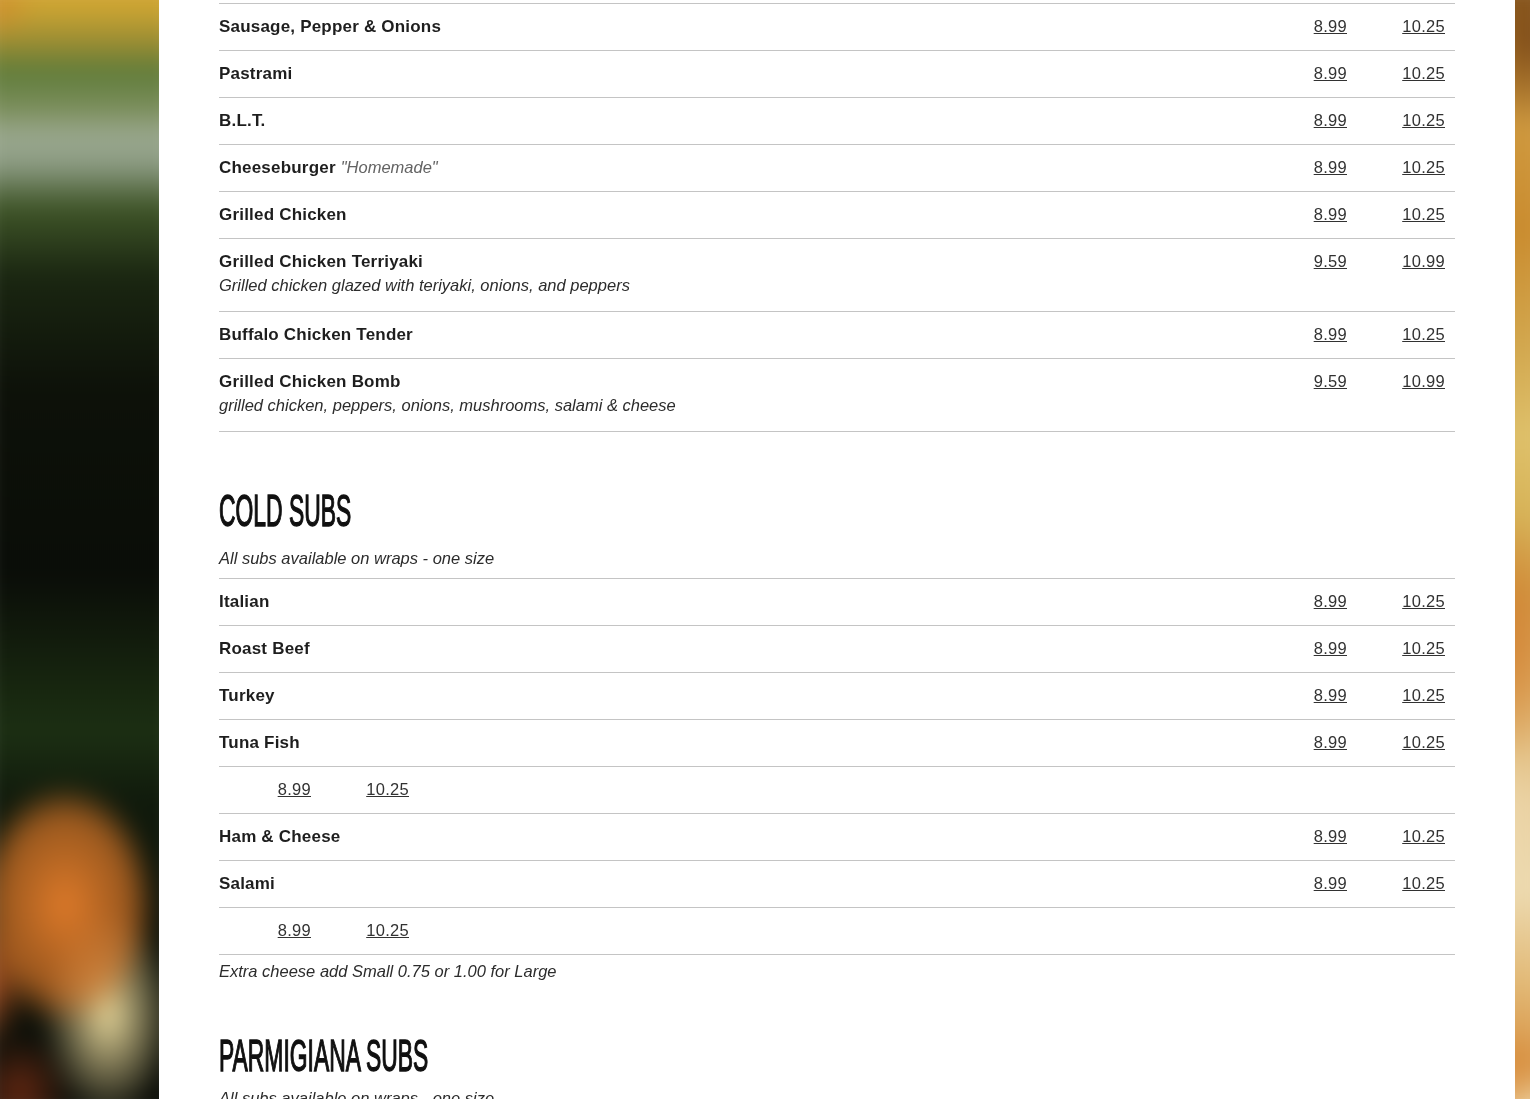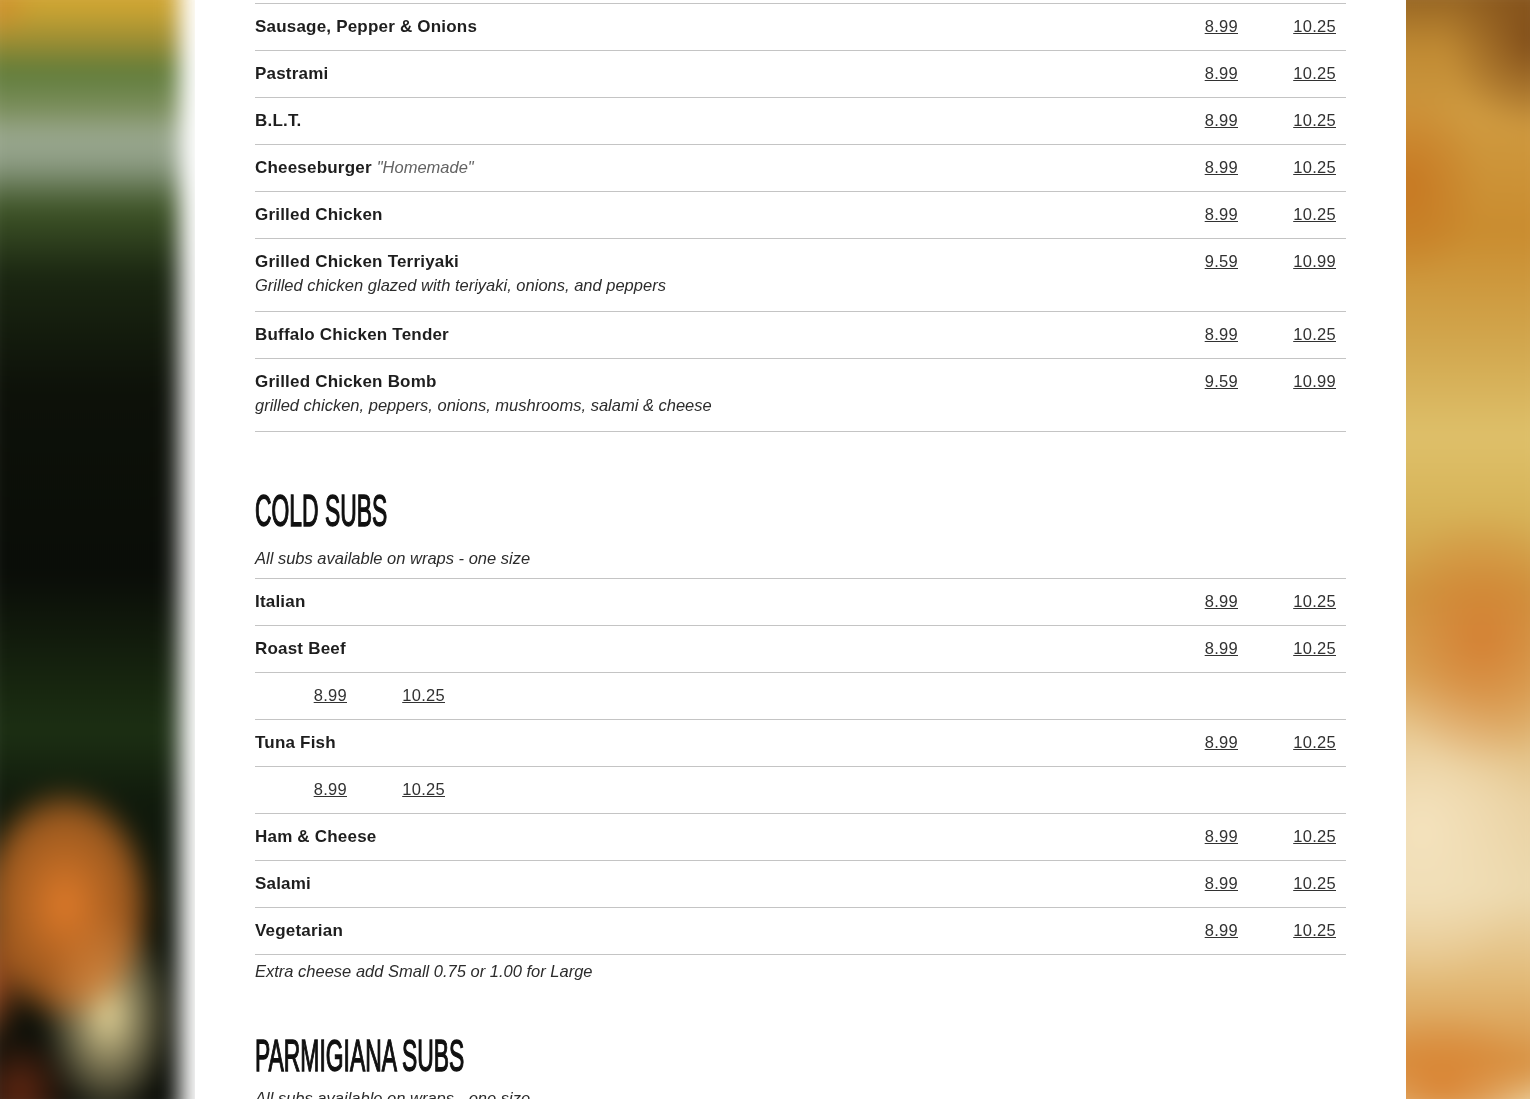--- a/index.html
+++ b/index.html
@@ -32,22 +32,22 @@
       radial-gradient(ellipse 160px 220px at 70px 850px, rgba(245,228,192,.9), transparent 72%),
       radial-gradient(ellipse 140px 100px at 90px 1105px, rgba(217,128,46,.9), transparent 75%),
       radial-gradient(ellipse 100px 70px at 185px 1150px, rgba(243,226,185,.95), transparent 70%),
       linear-gradient(180deg,
         #8a5a1e 0%, #c08a33 6%, #cf9a40 12%, #ca8c2f 22%, #d2a74e 32%,
         #dec06a 40%, #d8b55a 46%, #cf9a43 54%, #dcae63 62%, #e9d0a0 72%,
         #ecd9ae 80%, #e2b976 88%, #d89344 95%, #ecd5a2 100%);
   }
   
   .panel{
-    position:absolute;left:159px;top:0;width:1211px;height:1099px;
-    background:#ffffff;box-sizing:border-box;padding:3px 60px 0 60px;z-index:2;margin-left:36px;
+    position:absolute;left:159px;top:0;width:1356px;height:1099px;
+    background:#ffffff;box-sizing:border-box;padding:3px 60px 0 60px;z-index:2;
   }
   
   .items{border-top:1px solid #c4c4c4;}
   .sec-items{margin-top:10px;}
   .row{border-bottom:1px solid #c4c4c4;padding:12px 0 13px;}
   .row-line{display:flex;align-items:baseline;line-height:21px;}
   .name-cell{flex:1;min-width:0;}
   .item-name{font-weight:bold;font-size:17px;color:#1e1e1e;letter-spacing:.2px;}
   .inline-note{font-style:italic;font-size:16.5px;color:#636363;margin-left:5px;font-weight:normal;}
   .price{font-size:16.5px;color:#323232;letter-spacing:.3px;text-decoration:underline;}
@@ -152,20 +152,21 @@
           </div>
           <div class="row">
             <div class="row-line">
               <div class="name-cell"><span class="item-name">Roast Beef</span></div>
               <span class="price price-s">8.99</span>
               <span class="price price-l">10.25</span>
             </div>
           </div>
           <div class="row">
             <div class="row-line">
+              <div class="name-cell"><span class="item-name">Turkey</span></div>
               <span class="price price-s">8.99</span>
               <span class="price price-l">10.25</span>
             </div>
           </div>
           <div class="row">
             <div class="row-line">
               <div class="name-cell"><span class="item-name">Tuna Fish</span></div>
               <span class="price price-s">8.99</span>
               <span class="price price-l">10.25</span>
             </div>
@@ -185,21 +186,20 @@
           </div>
           <div class="row">
             <div class="row-line">
               <div class="name-cell"><span class="item-name">Salami</span></div>
               <span class="price price-s">8.99</span>
               <span class="price price-l">10.25</span>
             </div>
           </div>
           <div class="row">
             <div class="row-line">
-              <div class="name-cell"><span class="item-name">Vegetarian</span></div>
               <span class="price price-s">8.99</span>
               <span class="price price-l">10.25</span>
             </div>
           </div>
         </div>
         <p class="note footnote">Extra cheese add Small 0.75 or 1.00 for Large</p>
       </section>
       <section class="menu-section sec-parmigiana">
         <h2 class="sec-title"><span class="condensed">PARMIGIANA SUBS</span></h2>
         <p class="note subtitle">All subs available on wraps - one size</p>

